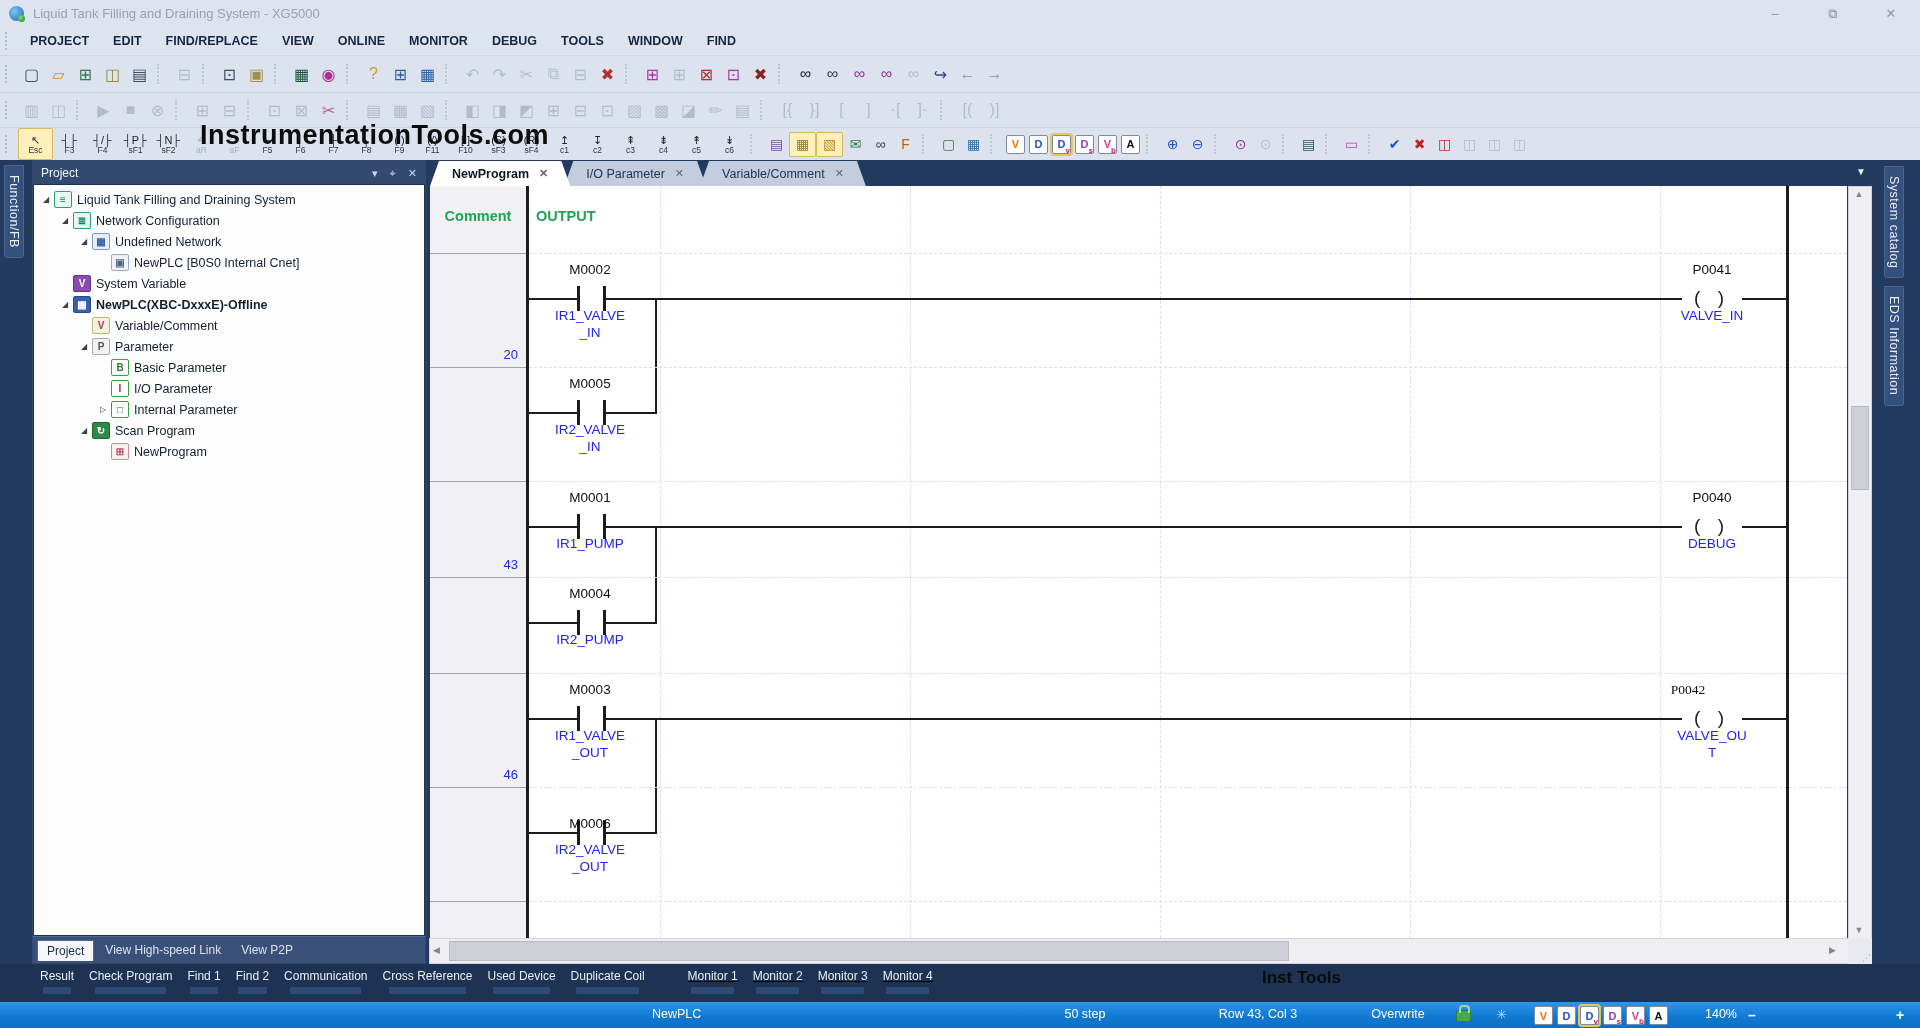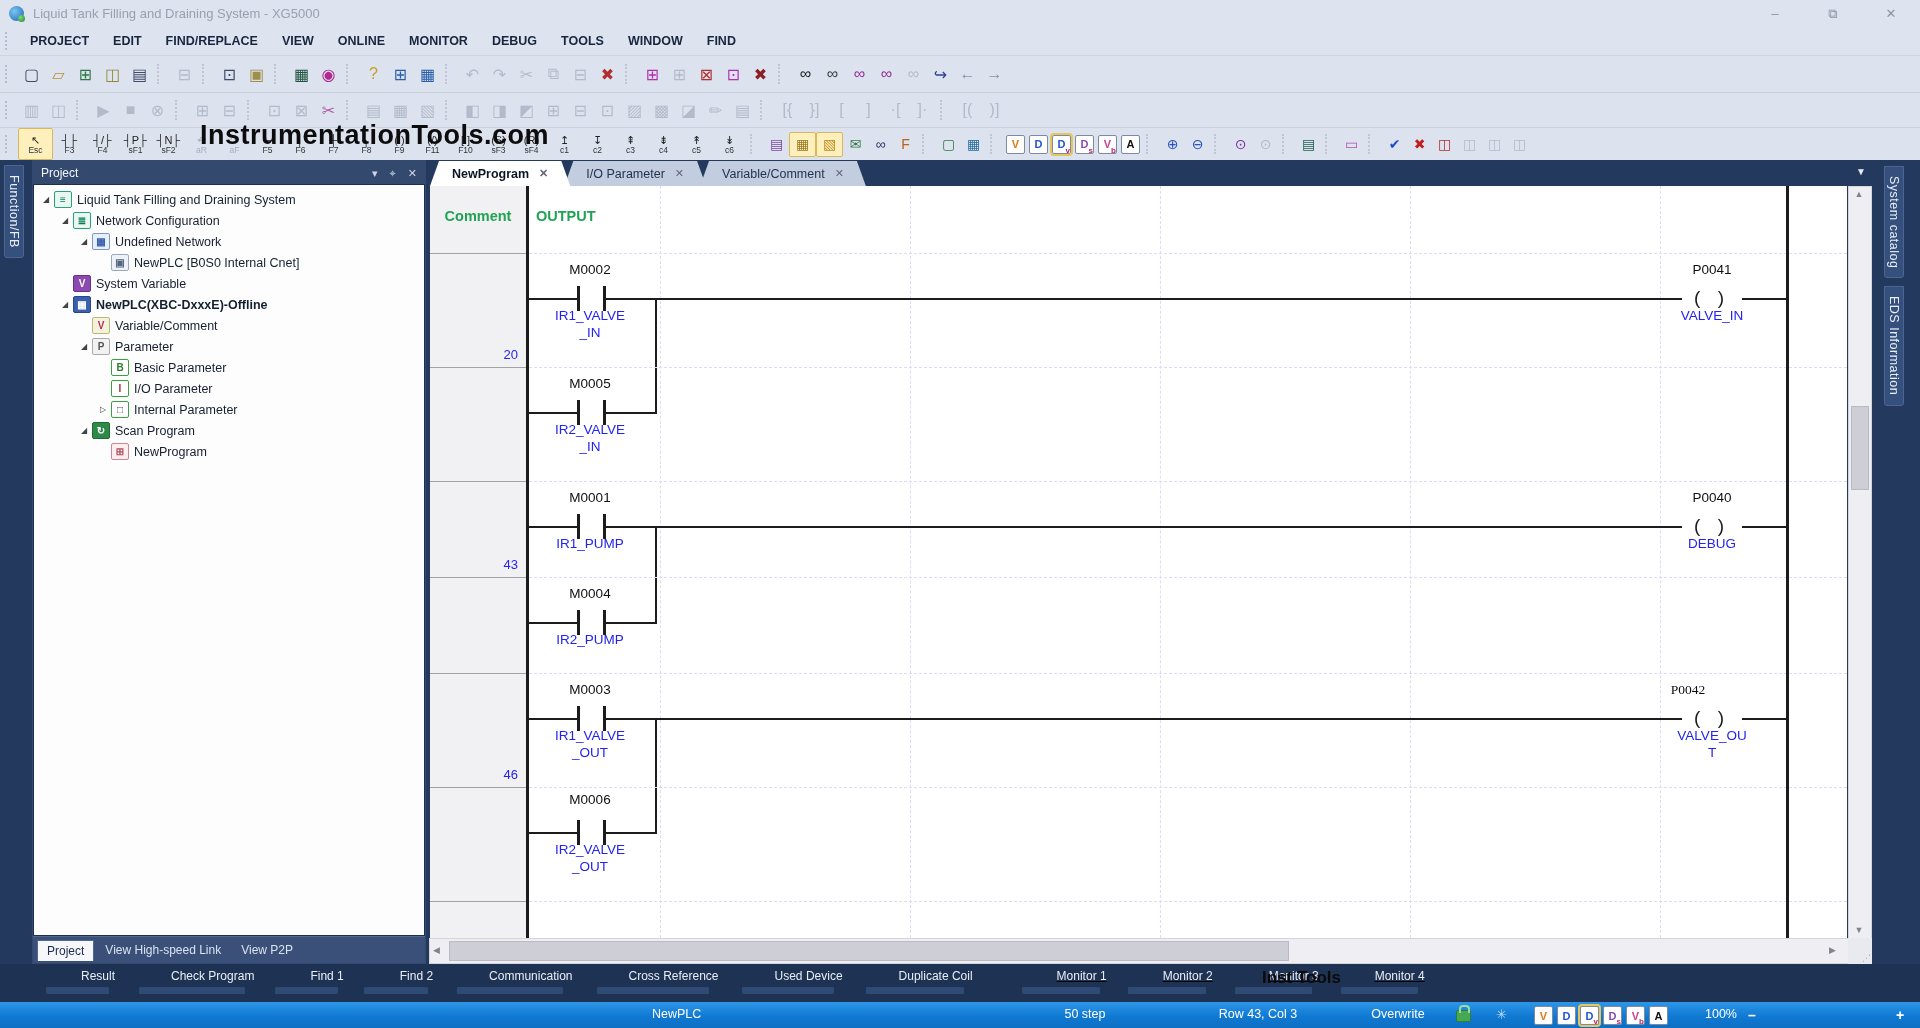--- a/index.html
+++ b/index.html
@@ -89,21 +89,21 @@
   .sb{background:#efeef2;border:1px solid #d4d4da;}
   #vsb{left:1848px;top:186px;width:22px;height:752px;}
   #hsb{left:429px;top:938px;width:1419px;height:24px;}
   .sbthumb{background:#cdced6;border:1px solid #b9bac4;}
   .sbarrow{color:#82838d;font-size:9px;text-align:center;}
   #sbcorner{left:1848px;top:938px;width:22px;height:24px;background:#e8eaf0;color:#9aa;font-size:9px;
     display:flex;align-items:flex-end;justify-content:flex-end;padding:1px;}
   
   #resultbar{left:0;top:964px;width:1920px;height:38px;background:#1e3253;display:flex;padding:5px 0 0 40px;}
   .rtab{display:flex;flex-direction:column;align-items:center;margin-right:15px;}
-  .rtab .lbl{font-size:12px;color:#e9eef6;margin-left:41px;}
+  .rtab .lbl{font-size:12px;color:#e9eef6;}
   .rtab .stub{width:85%;height:7px;background:#2e4a75;margin-top:4px;border-radius:1px;}
   #mon-group{margin-left:28px;display:flex;text-decoration:underline;}
   #wm-status{left:1262px;top:968px;font-size:17px;font-weight:bold;color:#0a0a0a;z-index:60;}
   
   #statusbar{left:0;top:1002px;width:1920px;height:26px;
     background:linear-gradient(180deg,#2e97e8 0%,#1079d2 55%,#0d6fc4 100%);color:#fff;font-size:12.5px;}
   #statusbar .sit{position:absolute;top:5px;}
   #lock{left:1456px;top:8px;width:13px;height:10px;background:#46a852;border:1px solid #2f7d3a;border-radius:2px;}
   #lock::before{content:"";position:absolute;left:2px;top:-6px;width:7px;height:6px;border:2px solid #9adba2;
     border-bottom:none;border-radius:4px 4px 0 0;}
@@ -488,21 +488,21 @@
     <div class="vname abs" style="left: 1197px; top: 349px; width: 170px; height: 17px;">DEBUG</div>
     <div class="rnum abs" style="left: 6px; top: 371px; width: 82px; height: 16px;">43</div>
     <div class="lline abs" style="left: 99px; top: 532px; width: 1257px; height: 2px;"></div>
     <div class="lline abs" style="left: 99px; top: 646px; width: 128px; height: 2px;"></div>
     <div class="lconn abs" style="left: 225px; top: 532px; width: 2px; height: 116px;"></div>
     <div class="contact abs" style="left: 147px; top: 520px; width: 23px; height: 25px;"></div>
     <div class="addr abs" style="left: 80px; top: 496px; width: 160px; height: 17px;">M0003</div>
     <div class="vname abs" style="left: 75px; top: 541px; width: 170px; height: 17px;">IR1_VALVE</div>
     <div class="vname abs" style="left: 75px; top: 558px; width: 170px; height: 17px;">_OUT</div>
     <div class="contact abs" style="left: 147px; top: 634px; width: 23px; height: 25px;"></div>
-    <div class="addr abs" style="left: 80px; top: 606px; width: 160px; height: 17px;">M0006</div>
+    <div class="addr abs" style="left: 80px; top: 630px; width: 160px; height: 17px;">M0006</div>
     <div class="vname abs" style="left: 75px; top: 655px; width: 170px; height: 17px;">IR2_VALVE</div>
     <div class="vname abs" style="left: 75px; top: 672px; width: 170px; height: 17px;">_OUT</div>
     <div class="coiltxt abs" style="left: 1252px; top: 520px; width: 60px; height: 25px;">( )</div>
     <div class="addr abs" style="left: 1178px; top: 496px; width: 160px; height: 17px; font-family: Liberation Serif, serif;">P0042</div>
     <div class="vname abs" style="left: 1197px; top: 541px; width: 170px; height: 17px;">VALVE_OU</div>
     <div class="vname abs" style="left: 1197px; top: 558px; width: 170px; height: 17px;">T</div>
     <div class="rnum abs" style="left: 6px; top: 581px; width: 82px; height: 16px;">46</div>
     <div class="gline abs" style="left: 0px; top: 67px; width: 96px; height: 1px;"></div>
     <div class="hdash abs" style="left: 99px; top: 67px; width: 1318px; height: 0px;"></div>
     <div class="gline abs" style="left: 0px; top: 181px; width: 96px; height: 1px;"></div>
@@ -595,17 +595,17 @@
   <span id="lock" class="abs"></span>
   <span id="snow" class="abs">✳</span>
   <span id="sb-badges" class="abs">
       <span class="badge" style="color: rgb(224, 120, 24);">V</span>
       <span class="badge" style="color: rgb(34, 85, 204);">D</span>
       <span class="badge act" style="color: rgb(34, 85, 204);">D<span class="sub">v</span></span>
       <span class="badge" style="color: rgb(138, 74, 176);">D<span class="sub">s</span></span>
       <span class="badge" style="color: rgb(208, 64, 138);">V<span class="sub">b</span></span>
       <span class="badge" style="color: rgb(17, 17, 17);">A</span>
     </span>
-  <span class="sit" style="left:1696px;width:50px;text-align:center;">100%</span>
+  <span class="sit" style="left:1696px;width:50px;text-align:center;">140%</span>
   <span class="sit" style="left:1748px;font-weight:bold;font-size:14px;">–</span>
 
   <span class="sit" style="left:1896px;font-weight:bold;font-size:14px;">+</span>
 </div>
 
 </body></html>

